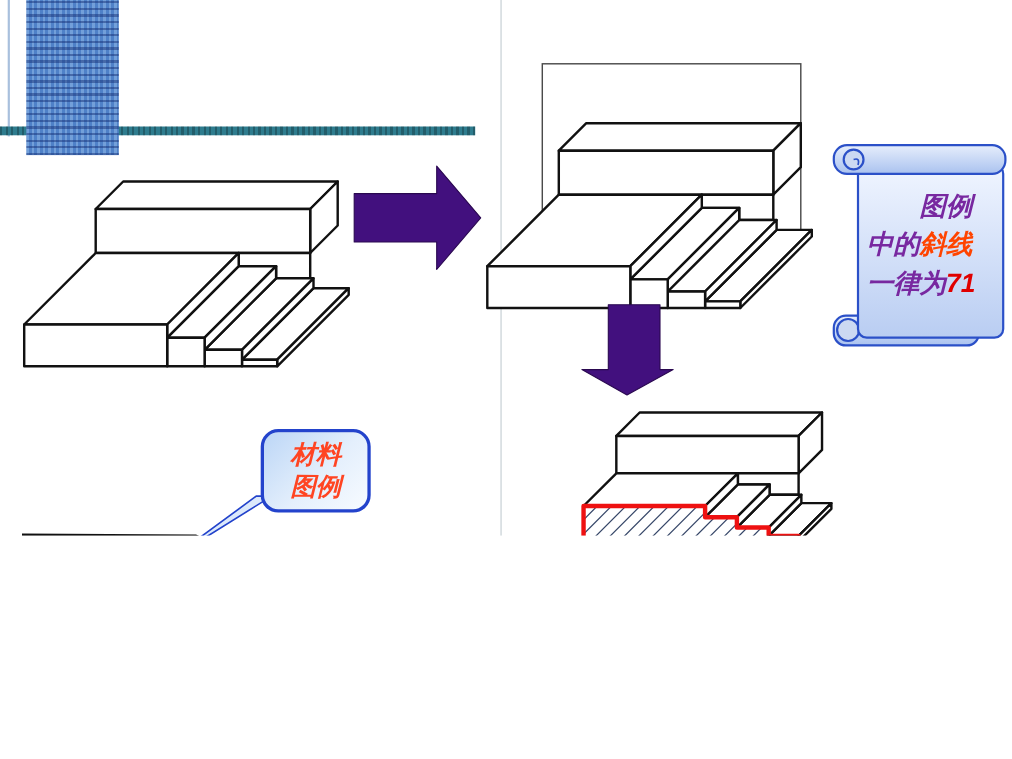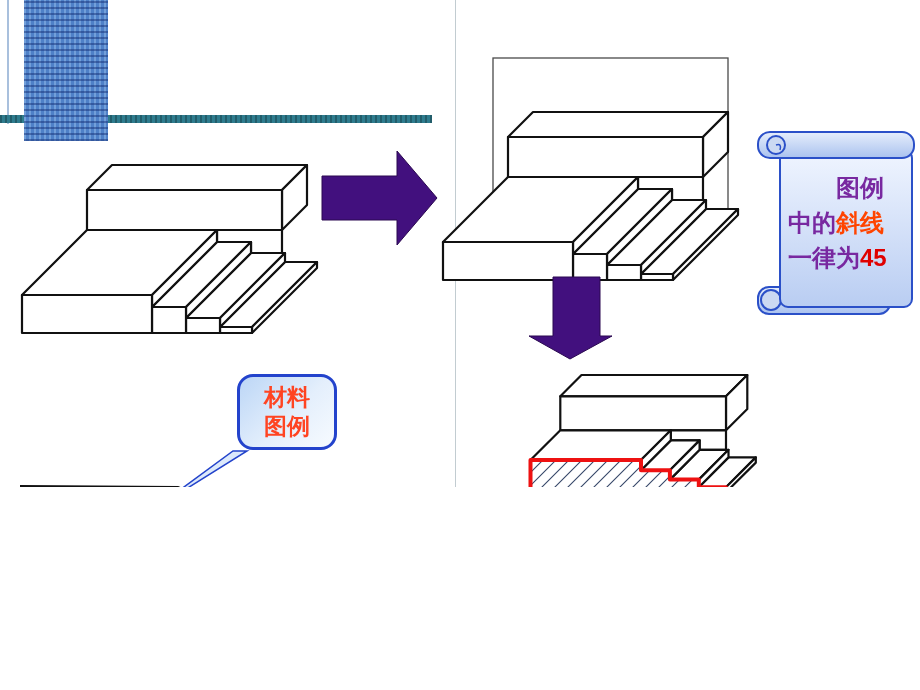--- a/index.html
+++ b/index.html
@@ -1,17 +1,17 @@
 <!DOCTYPE html>
 <html><head>
 <meta charset="utf-8">
 <style>
   html,body{margin:0;padding:0;background:#fff;}
   #slide{position:relative;width:920px;height:487px;background:#ffffff;overflow:hidden;
-         font-family:"Liberation Sans",sans-serif;}
+         font-family:"Liberation Sans",sans-serif;font-style:italic;}
   .abs{position:absolute;}
   
   #texture-square{left:24px;top:0;width:84px;height:141px;background-color:#4f81c8;
     background-image:
       repeating-linear-gradient(0deg, rgba(16,40,110,.45) 0 2px, transparent 2px 6px),
       repeating-linear-gradient(90deg, rgba(150,190,235,.5) 0 2px, transparent 2px 5px);
     z-index:1;}
   #rule-top{left:0;top:115px;width:432px;height:8px;background-color:#2e7c8e;
     background-image:repeating-linear-gradient(90deg, rgba(0,0,0,.25) 0 2px, transparent 2px 5px);z-index:0;}
   #rule-bottom{left:710px;top:659px;width:210px;height:9px;background-color:#2e7c8e;
@@ -21,21 +21,21 @@
   #art{left:0;top:0;z-index:2;}
   
   #scroll-text{left:788px;top:170px;width:120px;z-index:3;font-weight:bold;font-size:24px;
     line-height:35px;white-space:nowrap;}
   .s-line{}
   .indent{text-indent:2em;}
   .c-purple{color:#7828a0;}
   .c-orange{color:#ff4400;margin-top:29px;}
   .c-red{color:#e00000;}
   
-  #callout{left:237px;top:374px;width:94px;height:70px;border:3px solid #2343cc;border-radius:16px;
+  #callout{left:237px;top:390px;width:94px;height:70px;border:3px solid #2343cc;border-radius:16px;
     background:linear-gradient(135deg,#bcd6f6 0%,#e4effc 55%,#f7fbff 100%);z-index:3;
     display:flex;flex-direction:column;align-items:center;justify-content:center;}
   #callout .cl{color:#ff4422;font-weight:bold;font-size:23px;line-height:29px;}
 </style>
 </head>
 <body>
 
 <div id="slide">
   <div class="abs" id="vline-left"></div>
   <div class="abs" id="vline-center"></div>
@@ -191,20 +191,20 @@
         <rect x="780" y="150" width="132" height="157" rx="8" fill="url(#scrollGrad)" stroke="#2b50c8" stroke-width="2"></rect>
         <rect x="758" y="132" width="156" height="26" rx="12" fill="url(#scrollGrad2)" stroke="#2b50c8" stroke-width="2"></rect>
         <circle cx="776" cy="145" r="9" fill="#ccd9f2" stroke="#2b50c8" stroke-width="2"></circle>
         <path d="M776,145 q6,-2 4,5" fill="none" stroke="#2b50c8" stroke-width="1.5"></path>
       </g>
   </svg>
 
   <div class="abs" id="scroll-text">
     <div class="s-line indent"><span class="c-purple">图例</span><span class="c-orange"></span></div>
     <div class="s-line"><span class="c-purple">中的</span><span class="c-orange">斜线</span></div>
-    <div class="s-line"><span class="c-purple">一律为</span><span class="c-red">45</span></div>
+    <div class="s-line"><span class="c-purple">一律为</span><span class="c-red">71</span></div>
   </div>
 
   <div class="abs" id="callout">
     <div class="cl">材料</div>
     <div class="cl">图例</div>
   </div>
 </div>
 
 </body></html>

